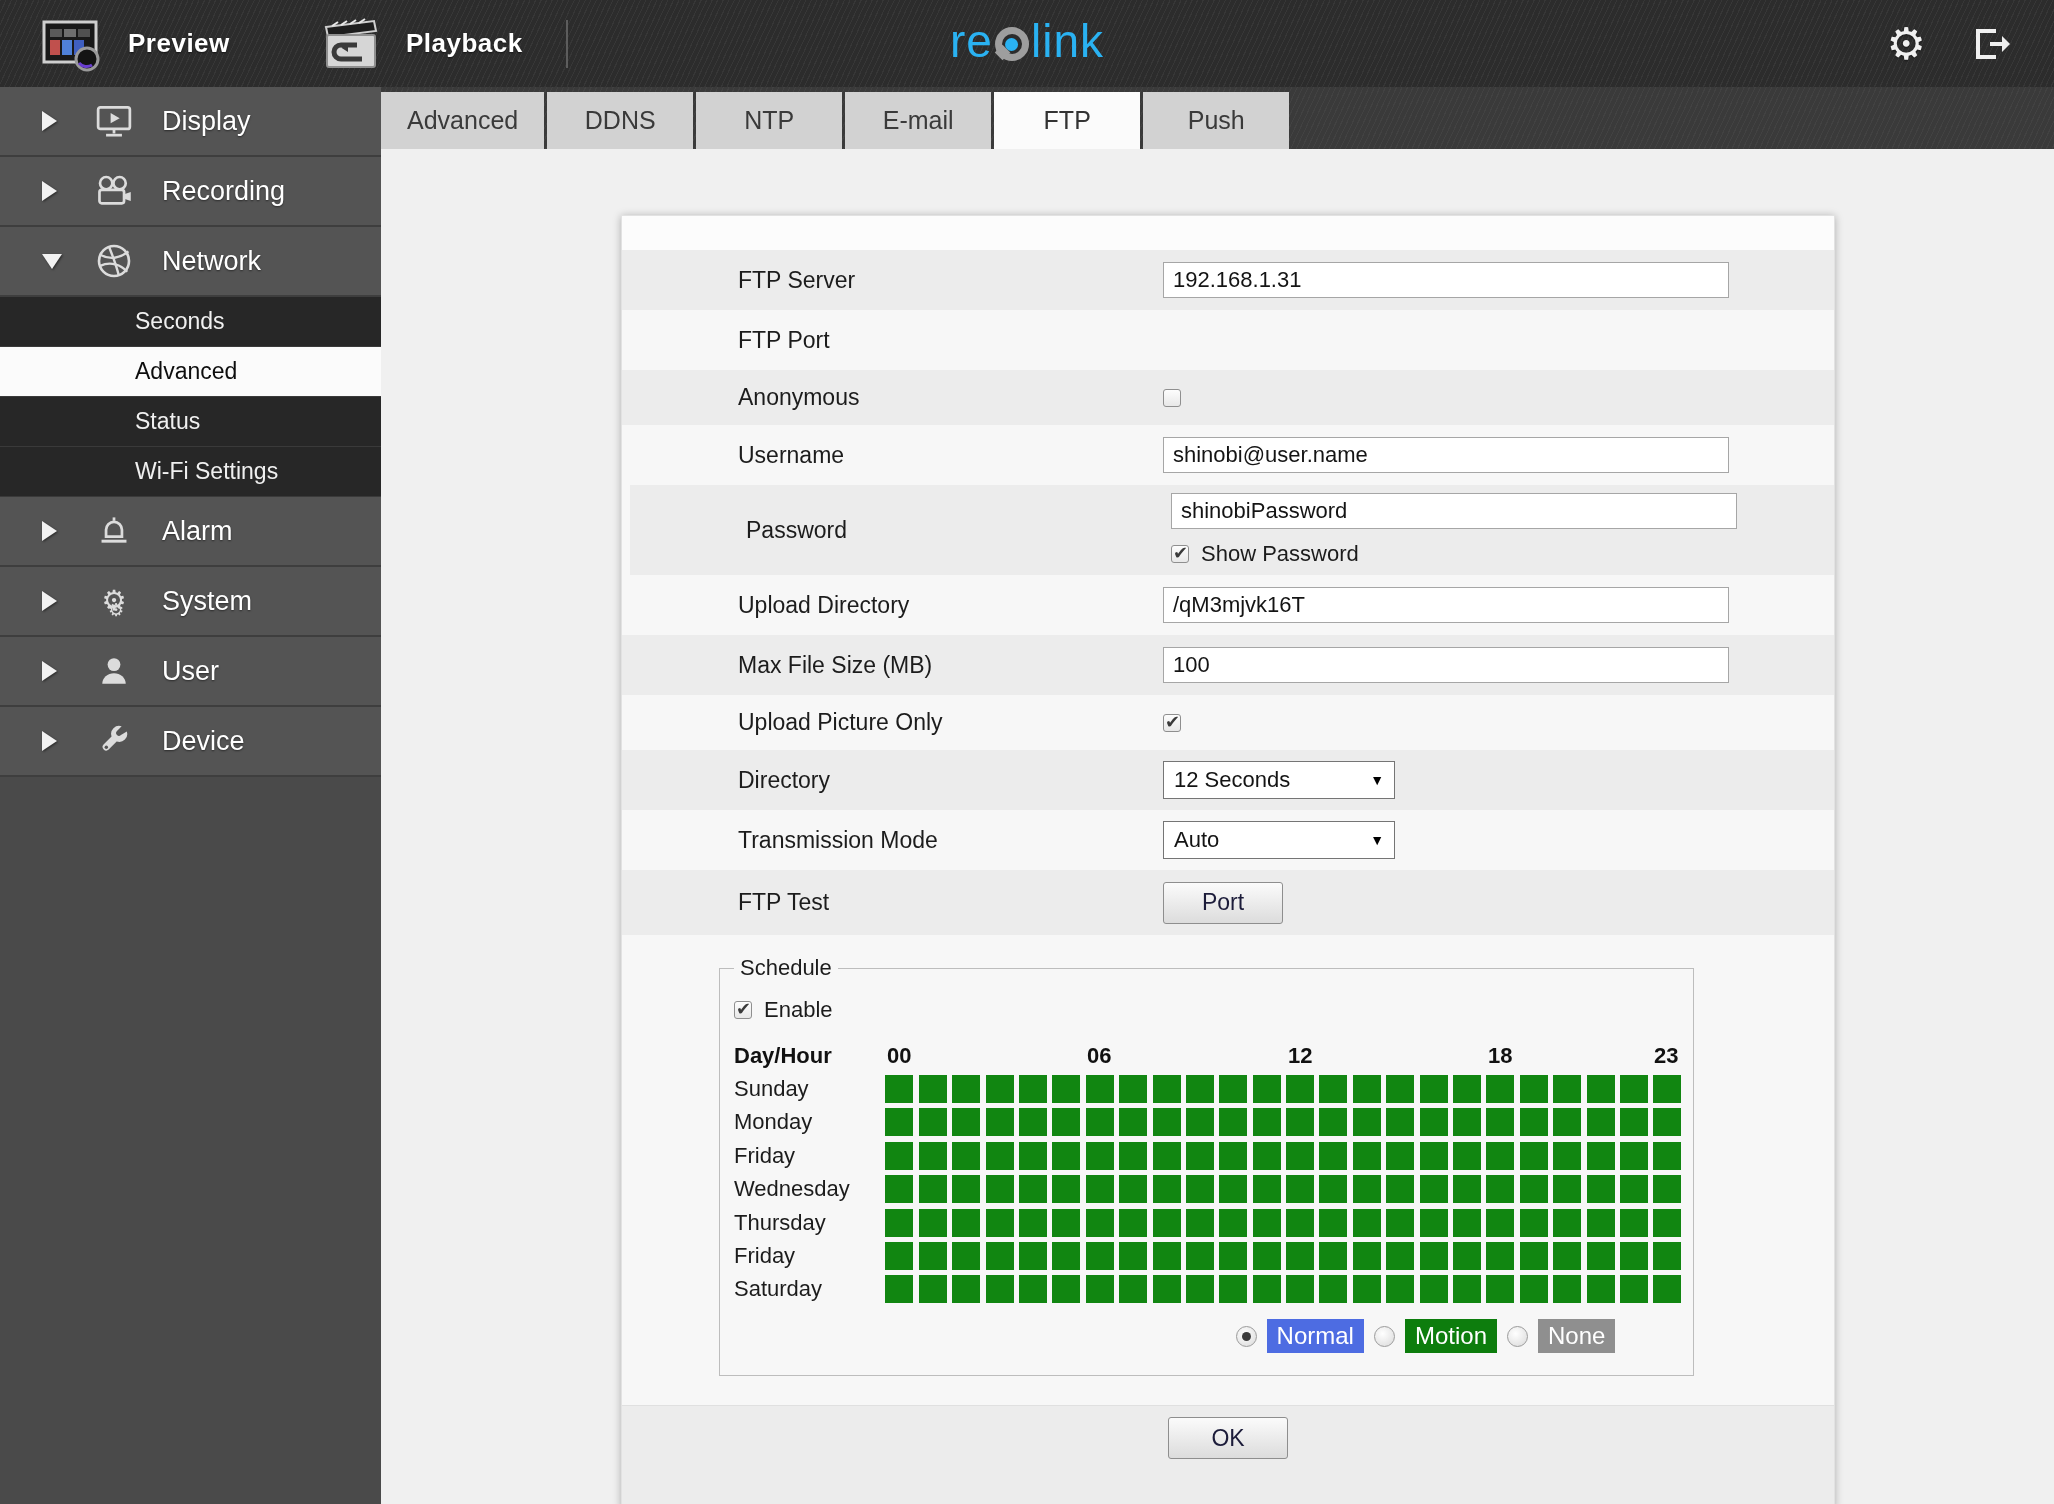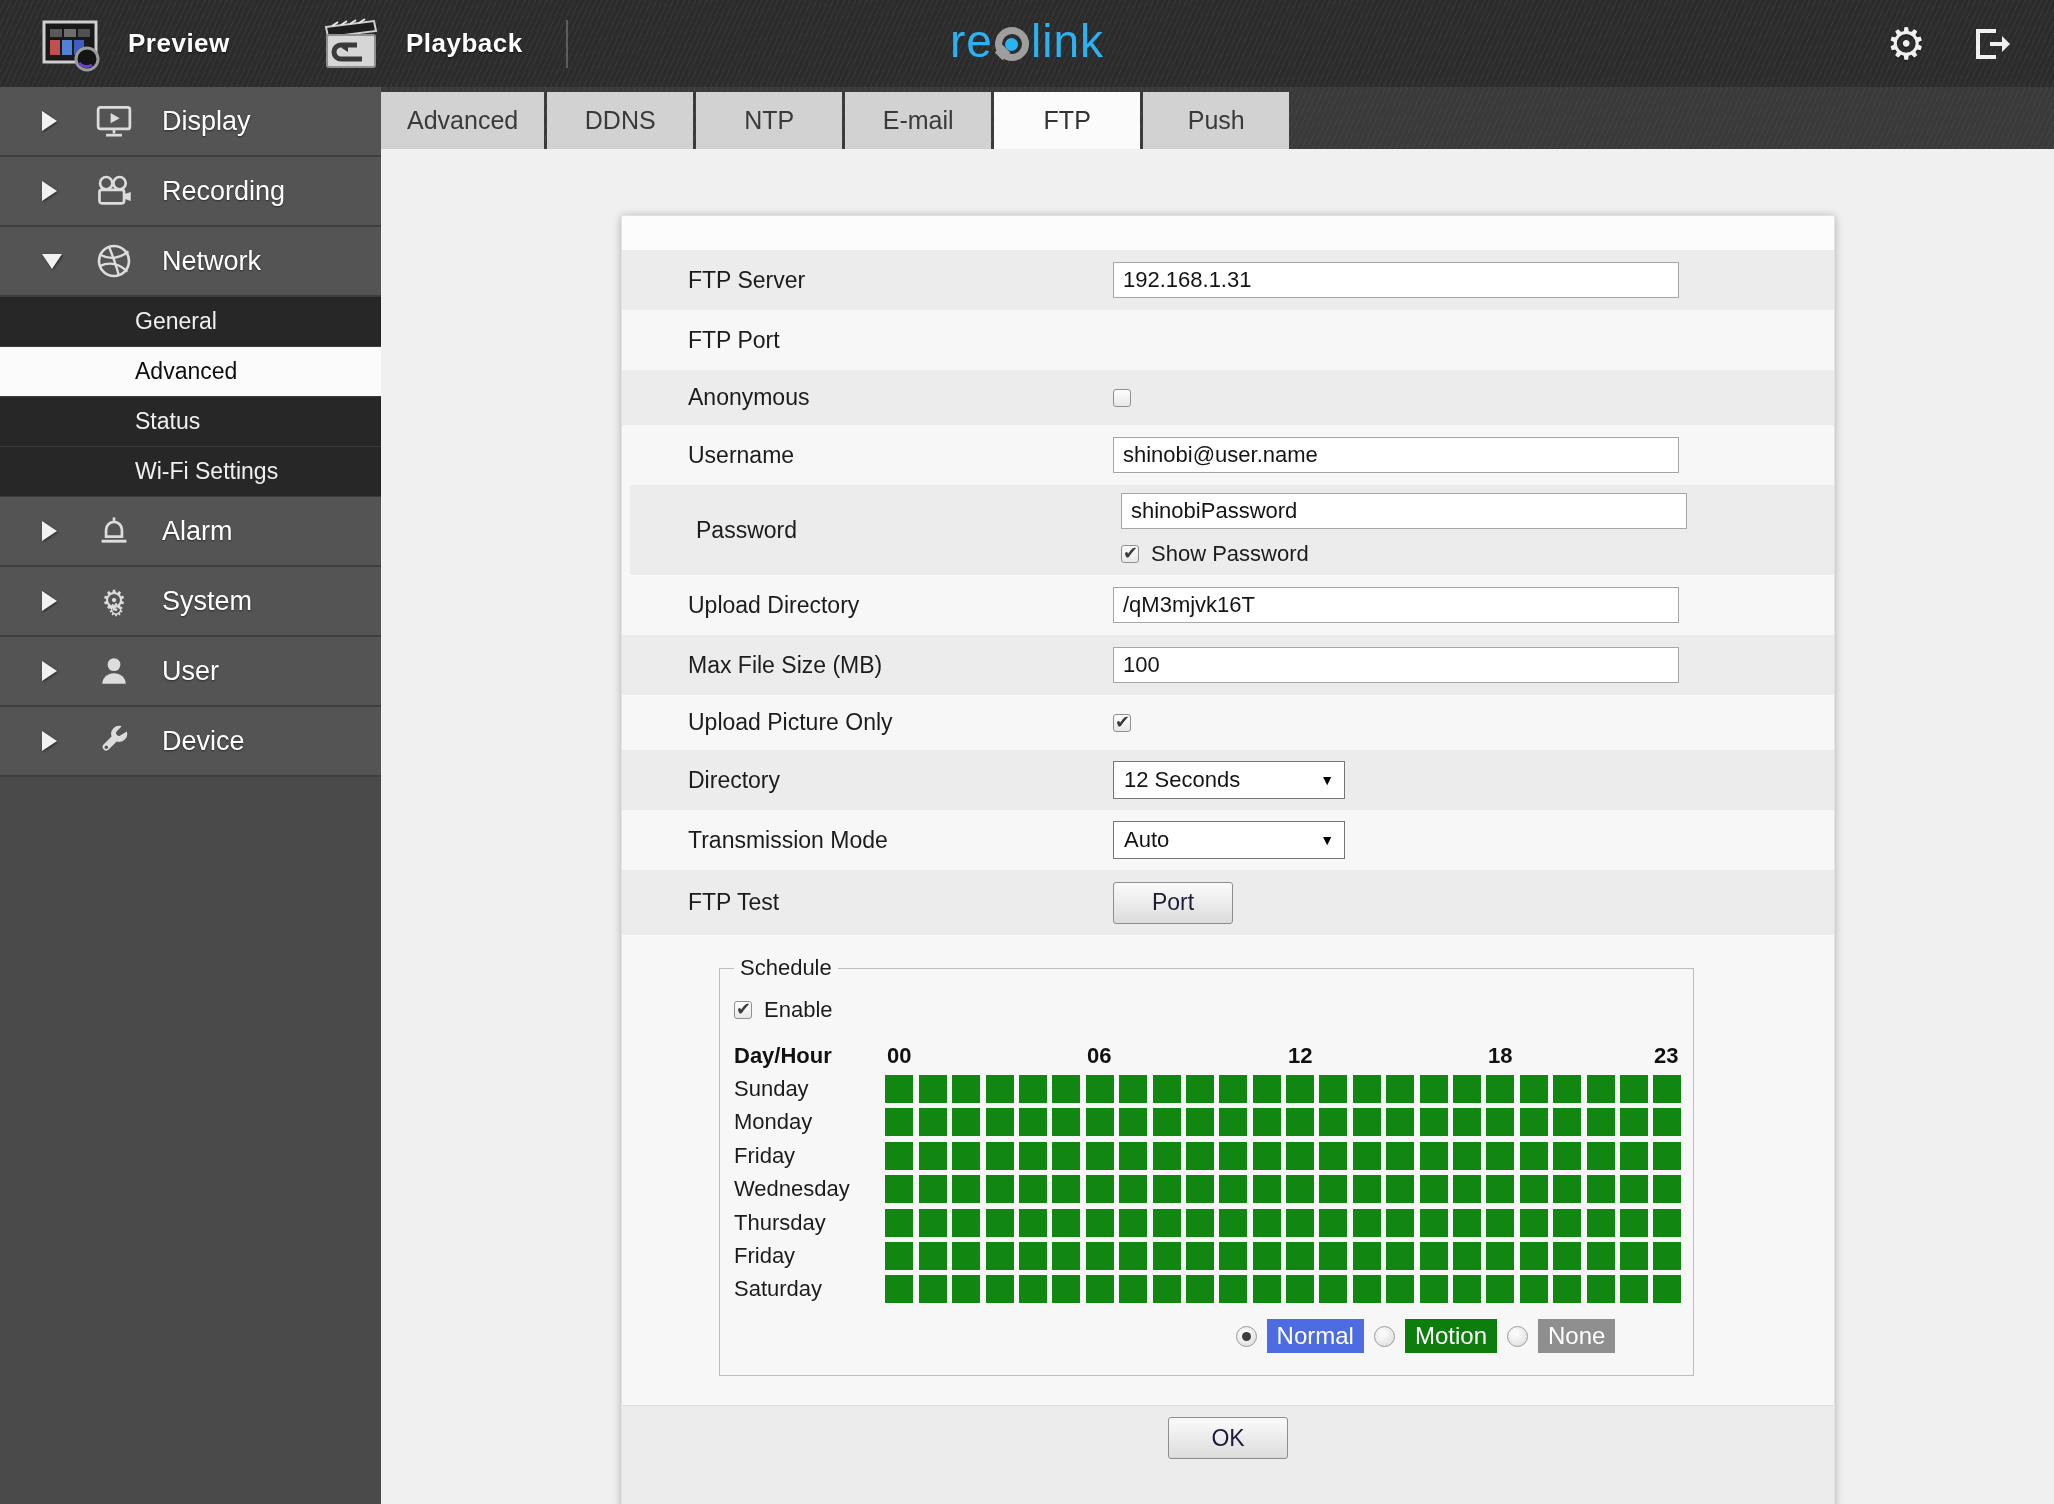--- a/index.html
+++ b/index.html
@@ -46,21 +46,21 @@
   .sub-item { height:50px; background:#272727; border-bottom:1px solid #3a3a3a; display:flex; align-items:center; padding-left:135px; color:#f0f0f0; font-size:23px; cursor:pointer; }
   .sub-item.selected { background:#fbfbfb; color:#0d0d0d; }
   .gear-pair { color:#dcdcdc; line-height:1; position:relative; }
   .gear-pair .g1 { font-size:28px; }
   .gear-pair .g2 { font-size:18px; position:absolute; left:16px; top:14px; }
 
   
   .main { position:absolute; left:381px; top:149px; width:1673px; height:1355px; background:#f0f0f0; overflow:hidden; }
   .panel { position:absolute; left:240px; top:66px; width:1214px; background:#f7f7f7; border:1px solid #e2e2e2; box-shadow:0 1px 8px rgba(0,0,0,.28); padding-bottom:0; }
   .panel-tophead { height:34px; background:#fcfcfc; }
-  .row { display:flex; align-items:center; padding-left:66px; }
+  .row { display:flex; align-items:center; padding-left:116px; }
   .row.gray { background:#ececec; }
   .row.light { background:#f7f7f7; }
   .row.h60 { height:60px; } .row.h55 { height:55px; } .row.h65 { height:65px; } .row.h90 { height:90px;margin-left:8px; }
   .flabel { width:425px; font-size:23px; color:#1c1c1c; flex:none; }
   .text-input { width:566px; height:36px; border:1px solid #a6a6a6; background:#fff; color:#141414; font-size:22px; padding:0 9px; font-family:"Liberation Sans",sans-serif; }
   input[type=checkbox] { appearance:none; -webkit-appearance:none; width:18px; height:18px; border:1px solid #8f8f8f; border-radius:3px; background:linear-gradient(#fdfdfd,#e8e8e8); position:relative; cursor:pointer; flex:none; }
   input[type=checkbox]:checked::after { content:"\2714"; position:absolute; left:1px; top:-4px; font-size:18px; color:#3a3a3a; }
   input[type=radio] { appearance:none; -webkit-appearance:none; width:21px; height:21px; border:1px solid #9b9b9b; border-radius:50%; background:radial-gradient(circle at 40% 35%, #ffffff, #d9d9d9); position:relative; cursor:pointer; flex:none; }
   input[type=radio]:checked::after { content:""; position:absolute; left:5px; top:5px; width:9px; height:9px; border-radius:50%; background:#3c3c3c; }
   .pw-stack { display:flex; flex-direction:column; gap:12px; }
@@ -195,21 +195,21 @@
         <svg width="36" height="36" viewBox="0 0 30 30">
           <circle cx="15" cy="15" r="12.5" fill="none" stroke="#dcdcdc" stroke-width="2.2"></circle>
           <path d="M4 10 C 11 14, 20 13, 27 7" fill="none" stroke="#dcdcdc" stroke-width="2"></path>
           <path d="M3.5 19 C 12 15, 21 18, 26 24" fill="none" stroke="#dcdcdc" stroke-width="2"></path>
           <path d="M11 3.5 C 14 11, 17 19, 19 27" fill="none" stroke="#dcdcdc" stroke-width="2"></path>
         </svg>
       </span>
       <span class="side-label">Network</span>
     </div>
 
-    <div class="sub-item">General</div>
+    <div class="sub-item">Seconds</div>
     <div class="sub-item selected">Advanced</div>
     <div class="sub-item">Status</div>
     <div class="sub-item">Wi-Fi Settings</div>
 
     <div class="side-item">
       <span class="side-arrow">
           <span class="tri-right"></span>
         </span>
       <span class="side-ico">
         <svg width="34" height="34" viewBox="0 0 30 30">

